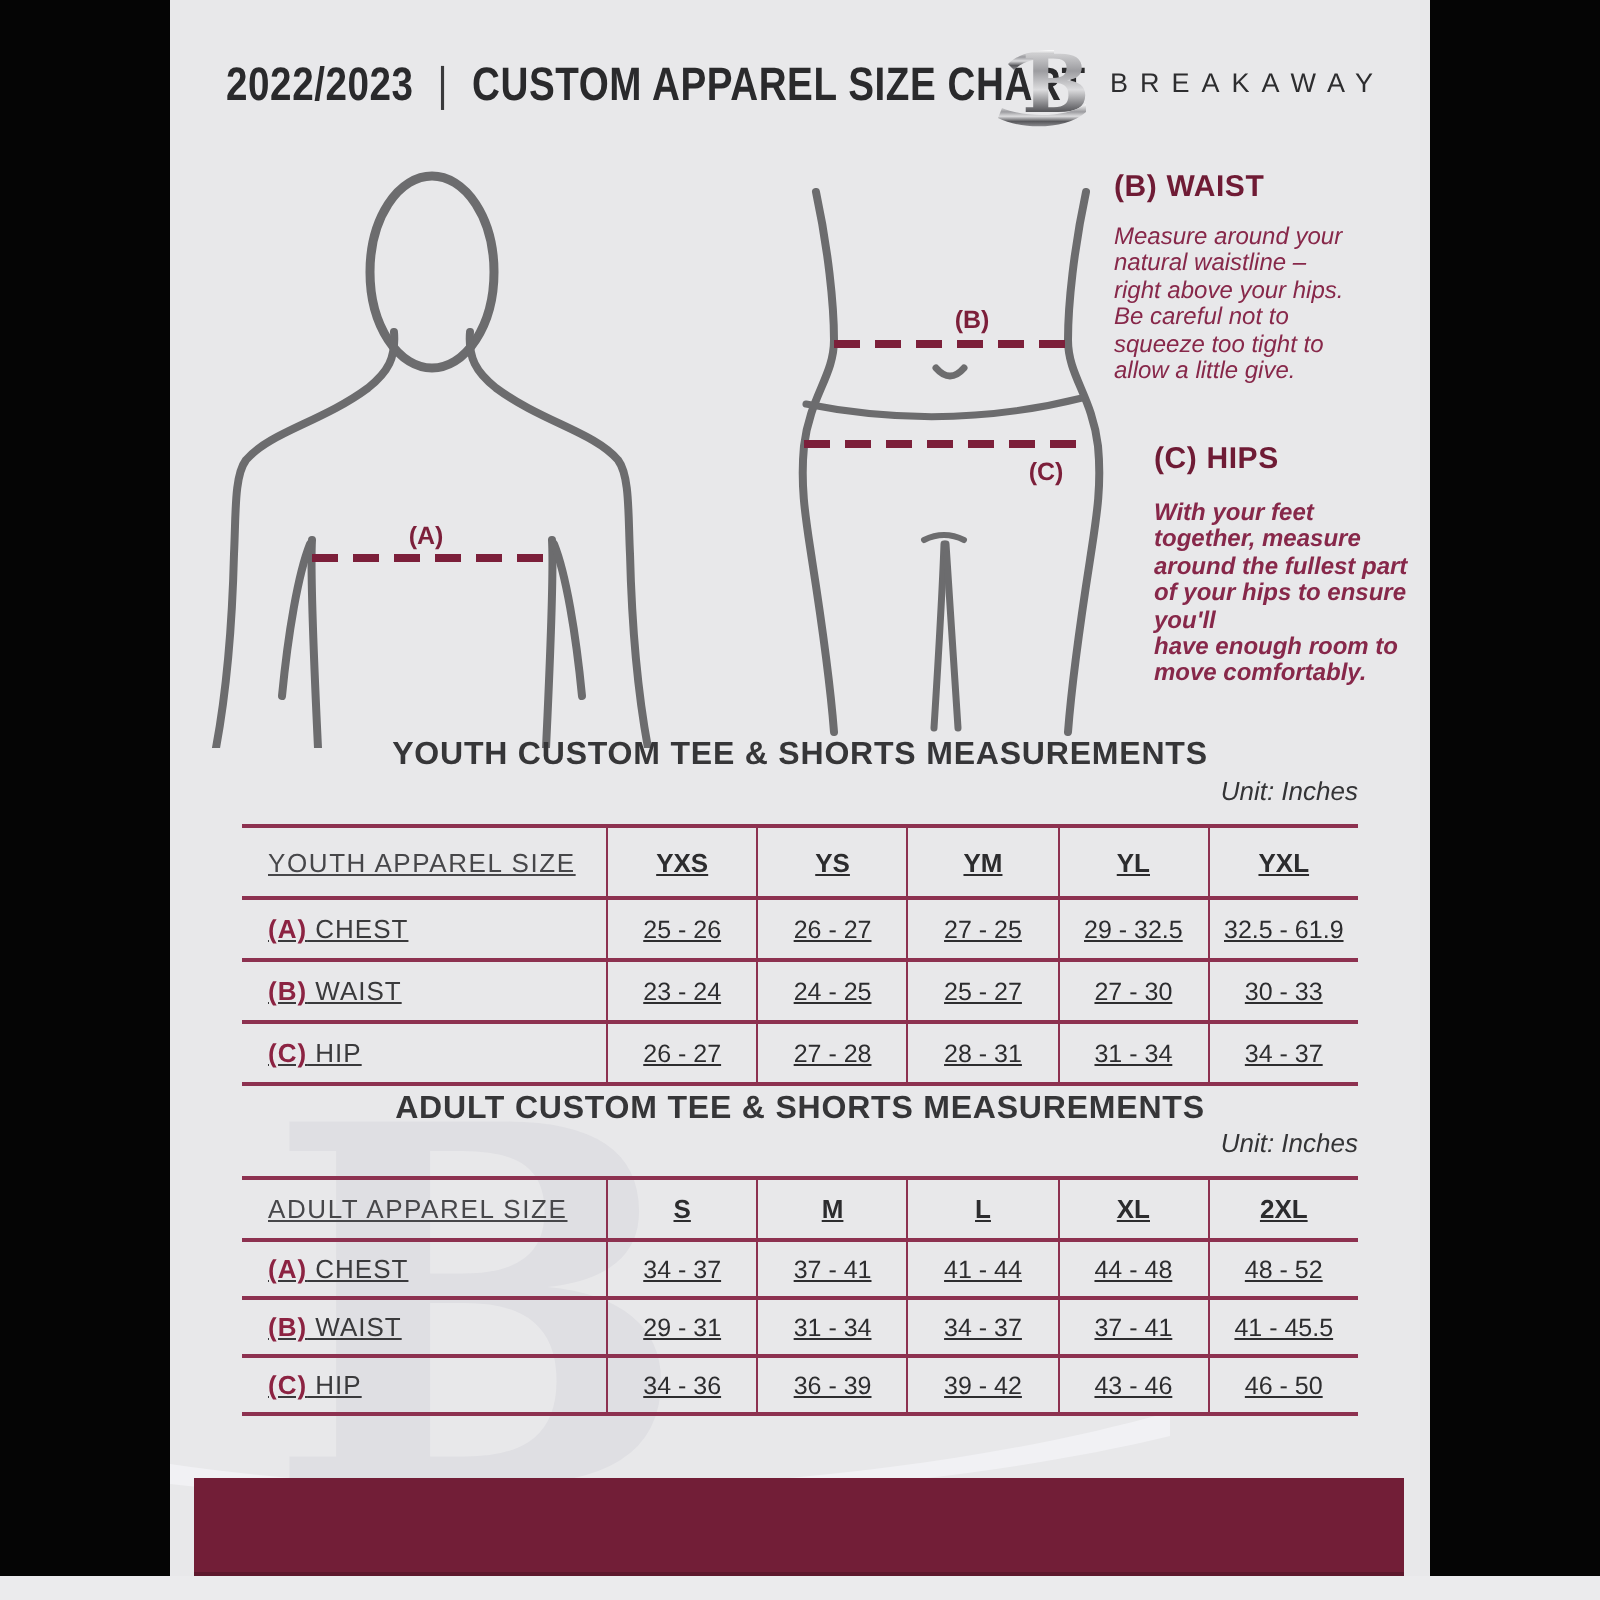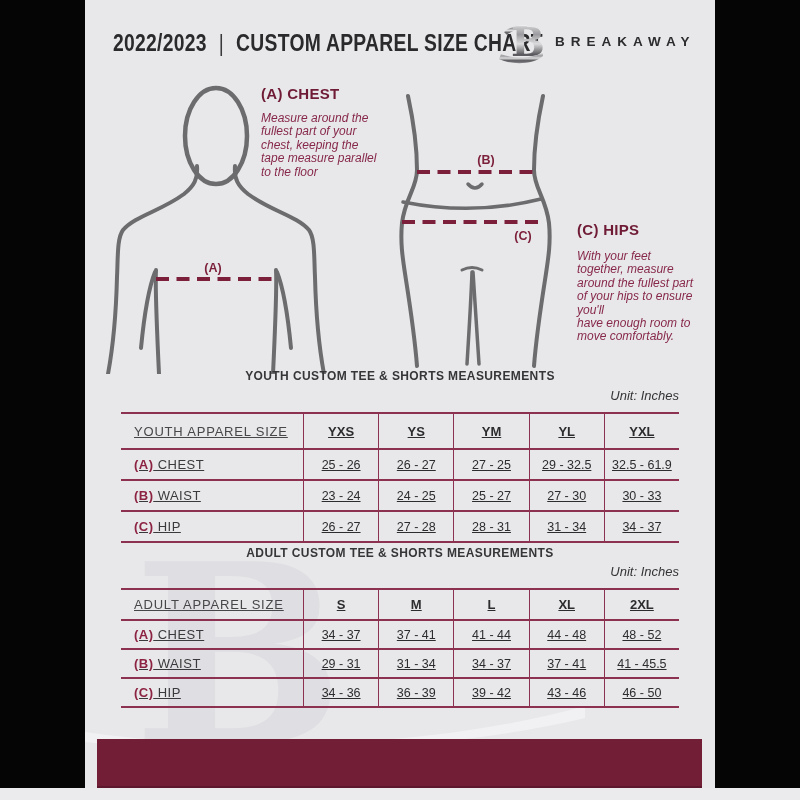--- a/index.html
+++ b/index.html
@@ -24,40 +24,40 @@
   .wm-letter{position:absolute;left:48px;top:530px;font-family:"DejaVu Serif",serif;font-weight:bold;
     font-size:250px;line-height:1;color:#dfdfe3;z-index:0;user-select:none;}
   .wm-swoosh{position:absolute;left:0;top:700px;z-index:0;}
 
   
   .hdr-title{position:absolute;left:28px;top:30px;display:flex;gap:13px;align-items:baseline;
     font-weight:bold;font-size:21px;color:#2a2a2c;transform:scale(.92,1.12);transform-origin:left top;
     letter-spacing:.3px;white-space:nowrap;z-index:1;}
   .hdr-title .pipe{font-weight:normal;color:#3a3a3c;}
   .logo{position:absolute;left:412px;top:20px;z-index:1;}
-  .brand{position:absolute;left:470px;top:34px;font-size:13.5px;font-weight:bold;letter-spacing:6px;
+  .brand{position:absolute;left:470px;top:34px;font-size:13.5px;font-weight:normal;letter-spacing:6px;
     color:#2d2d2f;z-index:1;white-space:nowrap;}
 
   
   .guide{position:absolute;z-index:1;}
   .guide h3{margin:0;font-size:15px;font-weight:bold;color:var(--maroon-dark);letter-spacing:.3px;}
   .guide p{margin:10px 0 0 0;font-size:12px;font-style:italic;line-height:13.4px;
     color:var(--maroon-body);white-space:pre-line;}
   .guide-a{left:176px;top:85px;width:145px;}
   .guide-b{left:472px;top:85px;width:152px;}
   .guide-c{left:492px;top:221px;width:152px;}
-  .guide-c p{margin-top:12px;}
+  .guide-c p{margin-top:12px;font-weight:bold;}
 
   .figure-svg{position:absolute;z-index:1;}
   #fig-chest{left:14px;top:82px;}
   #fig-waist{left:303px;top:92px;}
 
   
   .sec-title{position:absolute;left:36px;width:558px;text-align:center;font-weight:bold;
-    font-size:12px;color:#363638;letter-spacing:.4px;z-index:1;}
+    font-size:16px;color:#363638;letter-spacing:.4px;z-index:1;}
   .sec-unit{position:absolute;left:36px;width:558px;text-align:right;font-style:italic;
     font-size:13px;color:#343436;z-index:1;}
   #youth-title{top:369px;} #youth-unit{top:388px;}
   #adult-title{top:546px;} #adult-unit{top:564px;}
 
   
   .tbl{position:absolute;left:36px;width:558px;border-top:2px solid var(--tbl-border);
     border-bottom:2px solid var(--tbl-border);z-index:1;}
   #youth-table{top:412px;} #adult-table{top:588px;}
   .tr{display:grid;grid-template-columns:182px repeat(5,1fr);}
@@ -133,27 +133,28 @@
         <path d="M74 178 Q84 173 94 178" stroke-width="3"></path>
         <path d="M84 180 C83 208 81 240 79 272" stroke-width="3.5"></path>
         <path d="M85 180 C87 208 89 240 91 272" stroke-width="3.5"></path>
       </g>
       <line x1="29" y1="80" x2="146" y2="80" stroke="#7c1f3a" stroke-width="4" stroke-dasharray="13 7.5"></line>
       <line x1="14" y1="130" x2="157" y2="130" stroke="#7c1f3a" stroke-width="4" stroke-dasharray="13 7.5"></line>
       <text x="98" y="72" text-anchor="middle" font-family="Liberation Sans, sans-serif" font-size="12.5" font-weight="bold" fill="#7c1f3a">(B)</text>
       <text x="135" y="148" text-anchor="middle" font-family="Liberation Sans, sans-serif" font-size="12.5" font-weight="bold" fill="#7c1f3a">(C)</text>
     </svg>
 
-    <div class="guide guide-a">
-      <h3>(A) CHEST</h3>
-      <p>Measure around the
-fullest part of your
-chest, keeping the
-tape measure parallel
-to the floor</p>
+    <div class="guide guide-b">
+      <h3>(B) WAIST</h3>
+      <p>Measure around your
+natural waistline –
+right above your hips.
+Be careful not to
+squeeze too tight to
+allow a little give.</p>
     </div>
     <div class="guide guide-c">
       <h3>(C) HIPS</h3>
       <p>With your feet
 together, measure
 around the fullest part
 of your hips to ensure
 you'll
 have enough room to
 move comfortably.</p>

